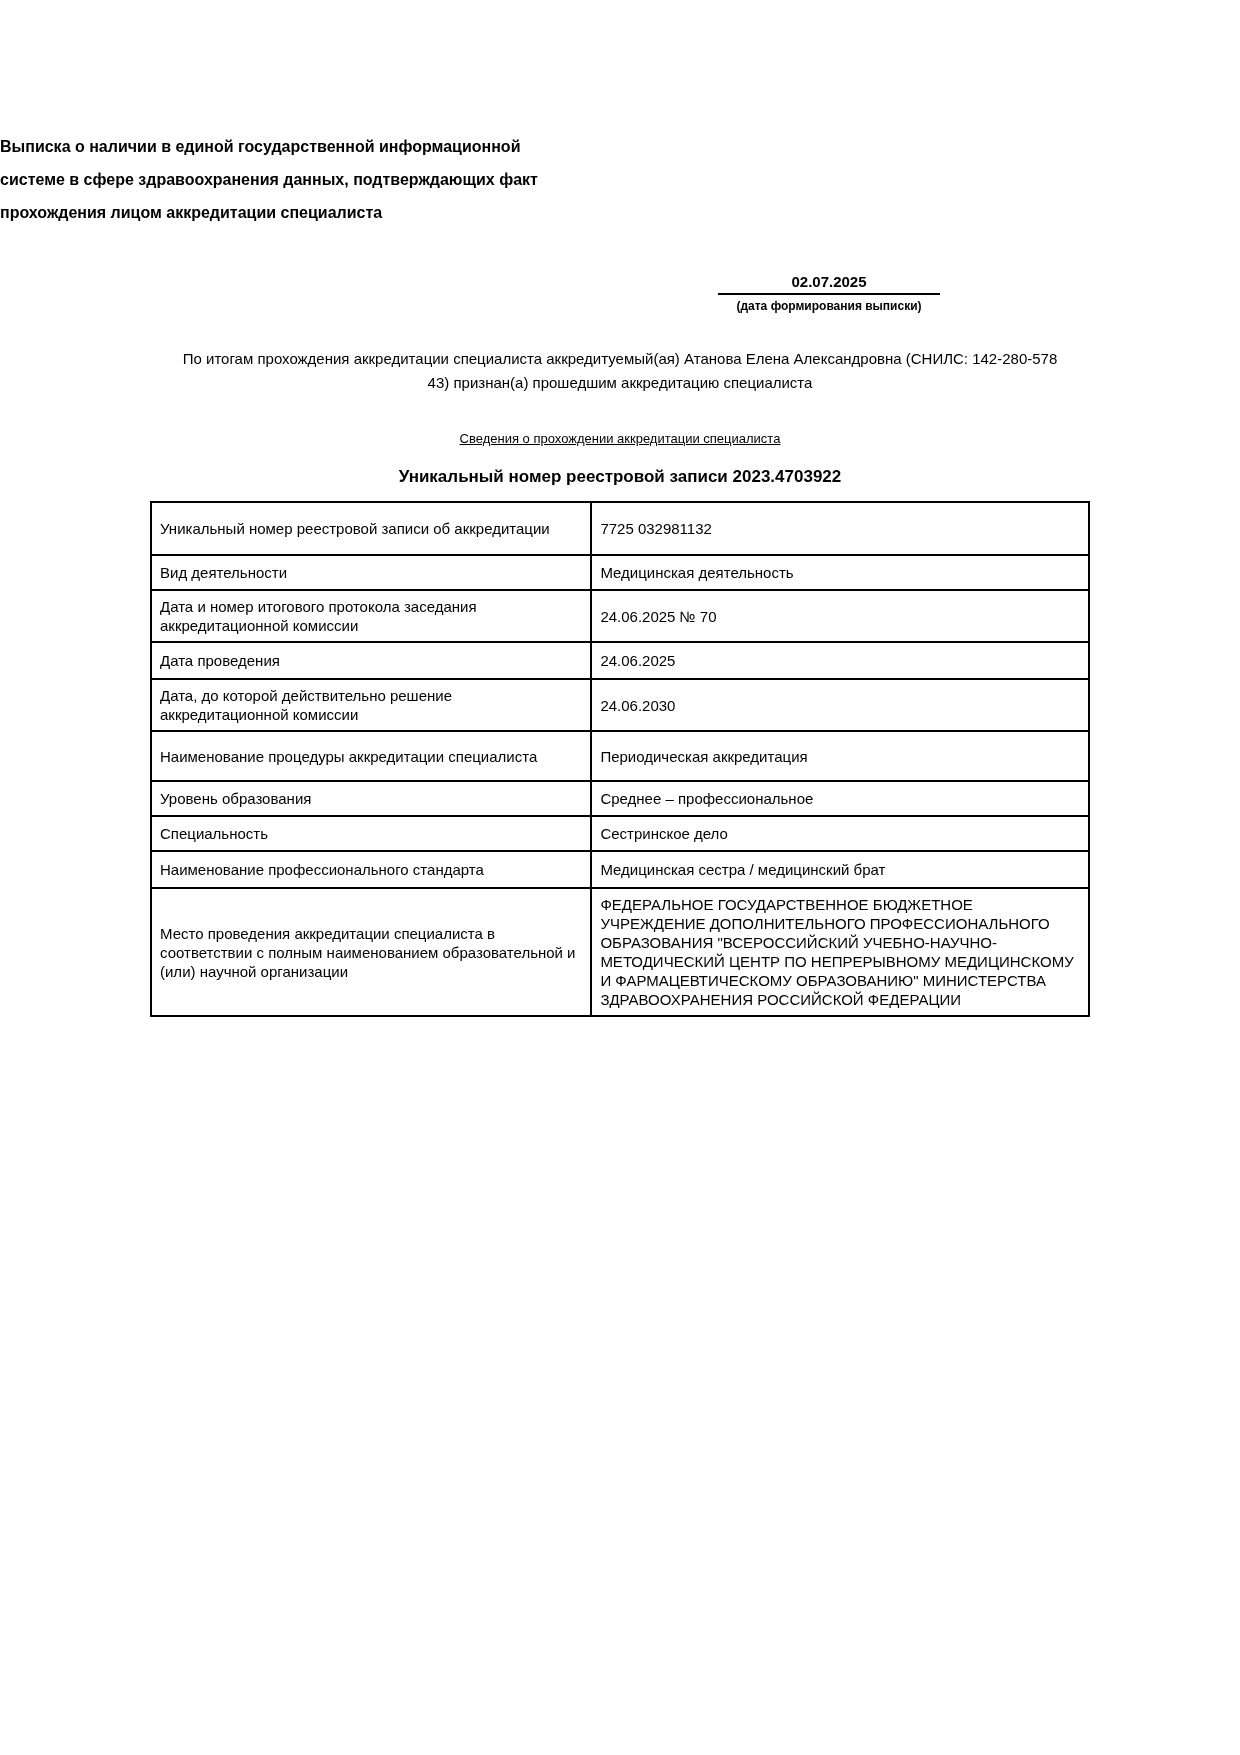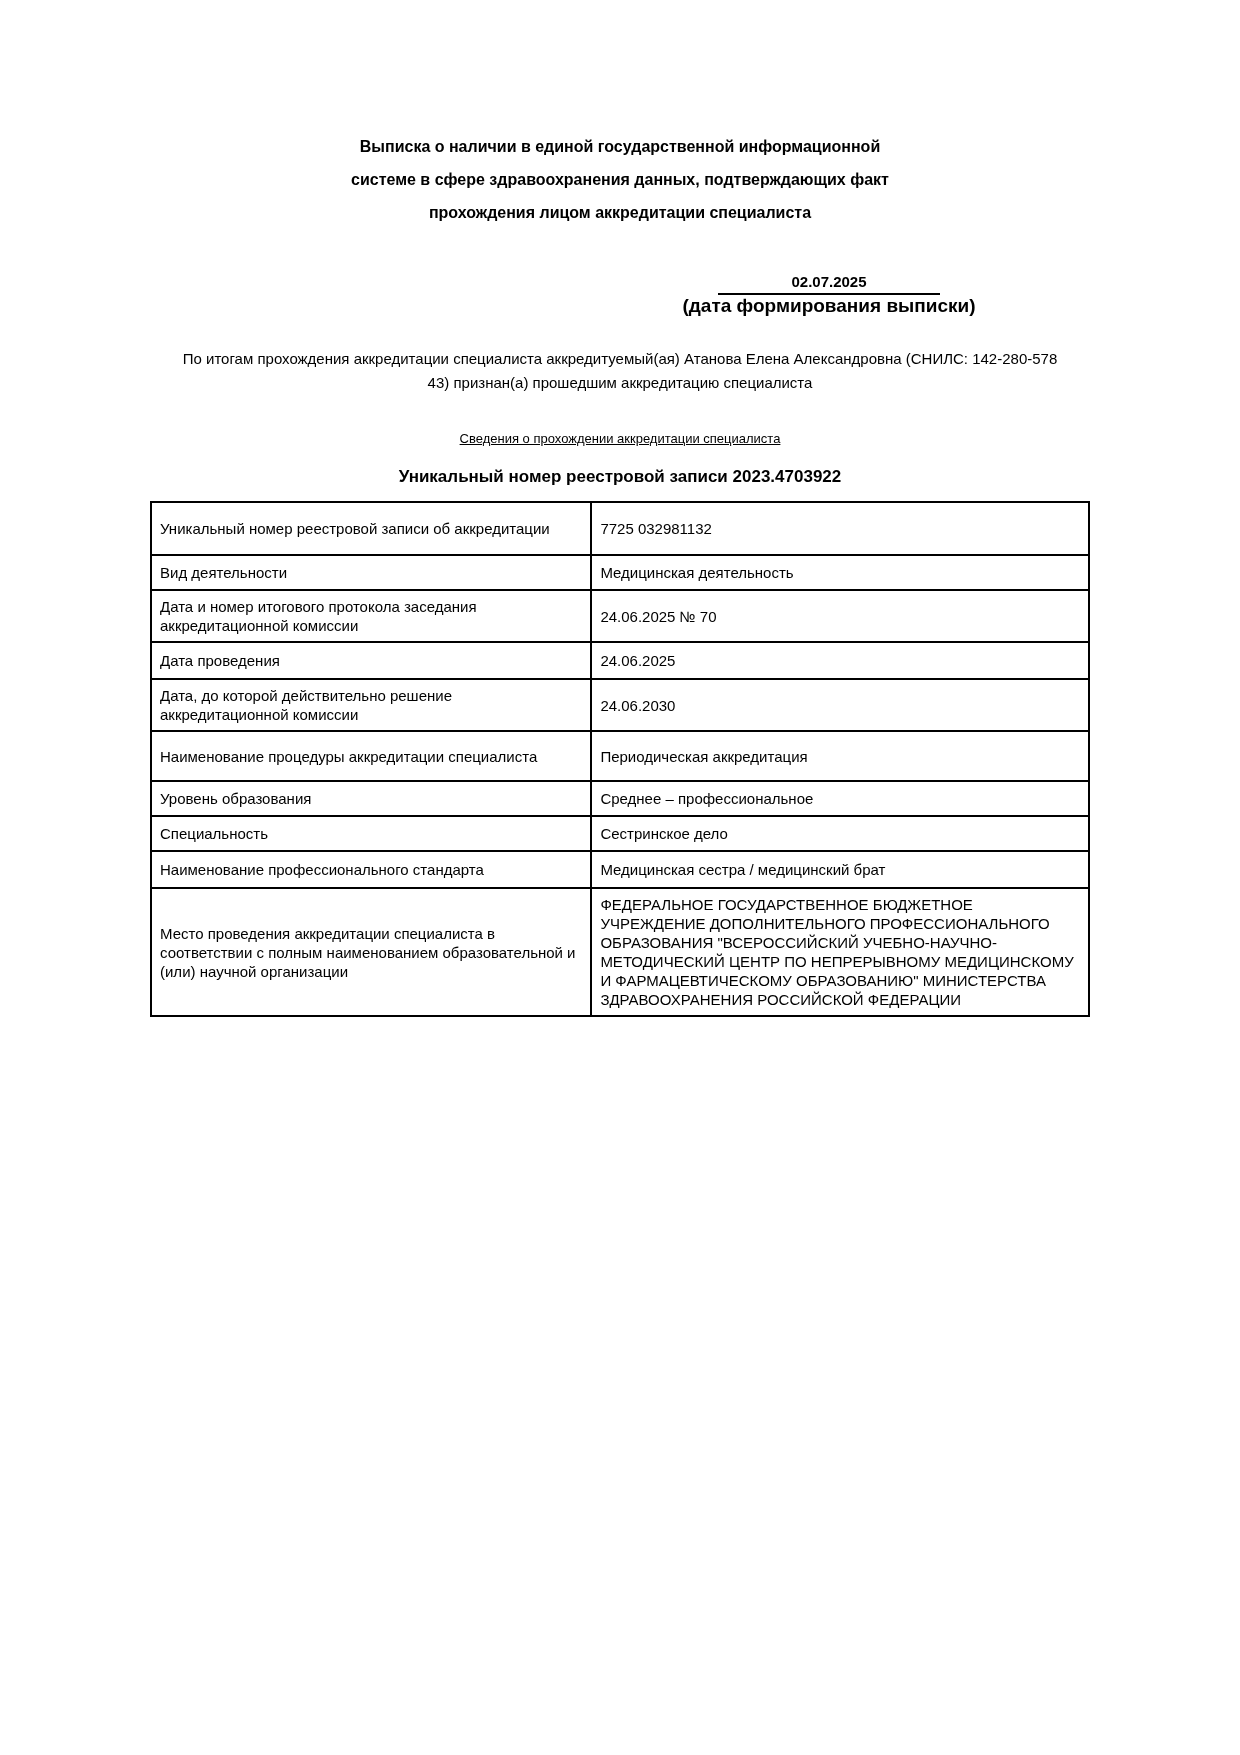--- a/index.html
+++ b/index.html
@@ -8,21 +8,21 @@
     width: 1240px;
     height: 1755px;
     margin: 0 auto;
     font-family: "Liberation Sans", "DejaVu Sans", sans-serif;
     color: #000000;
     position: relative;
   }
   .page { padding-top: 130px; }
 
   .doc-title {
-    text-align: center;
+    text-align: left;
     font-weight: bold;
     font-size: 16px;
     line-height: 33px;
   }
 
   .date-block {
     margin: 44px 300px 0 auto;
     width: 222px;
     position: relative;
     text-align: center;
@@ -33,21 +33,21 @@
     line-height: 17px;
     padding-bottom: 3px;
     border-bottom: 2px solid #000000;
   }
   .date-caption {
     position: absolute;
     top: 100%;
     left: 50%;
     transform: translateX(-50%);
     white-space: nowrap;
-    font-size: 19px;
+    font-size: 12px;
     line-height: 20px;
     margin-top: 1px;
   }
 
   .intro {
     margin-top: 52px;
     text-align: center;
     font-size: 15px;
     line-height: 24px;
   }

